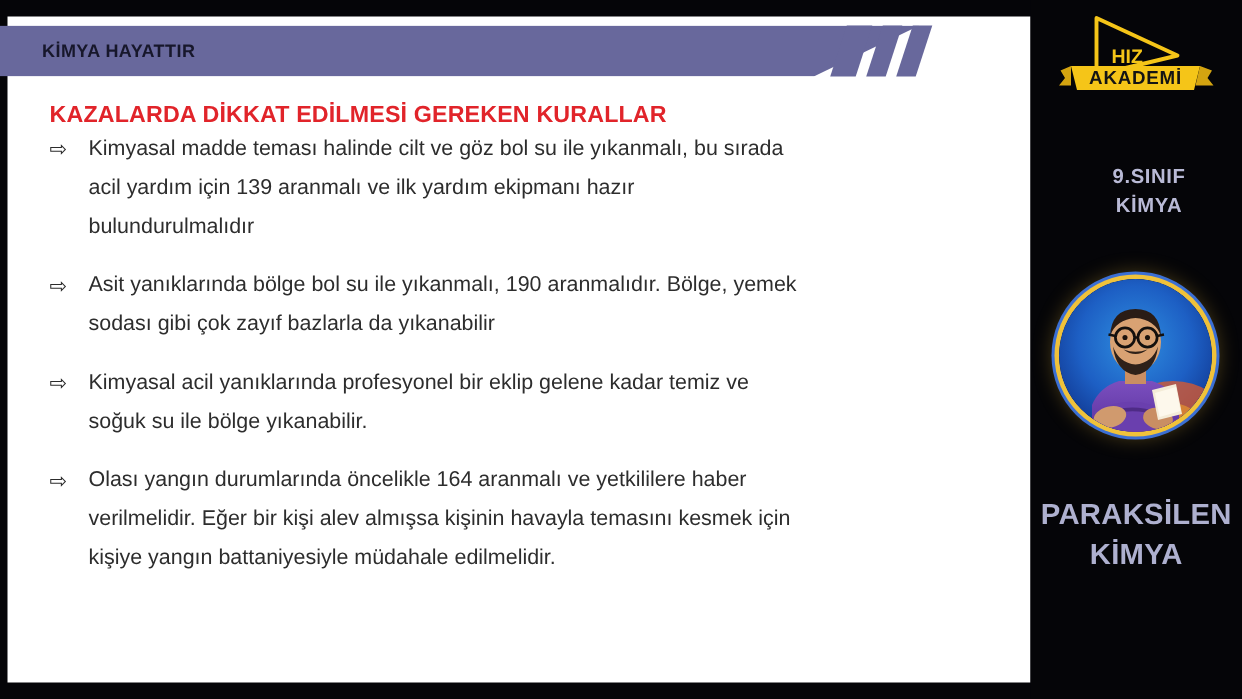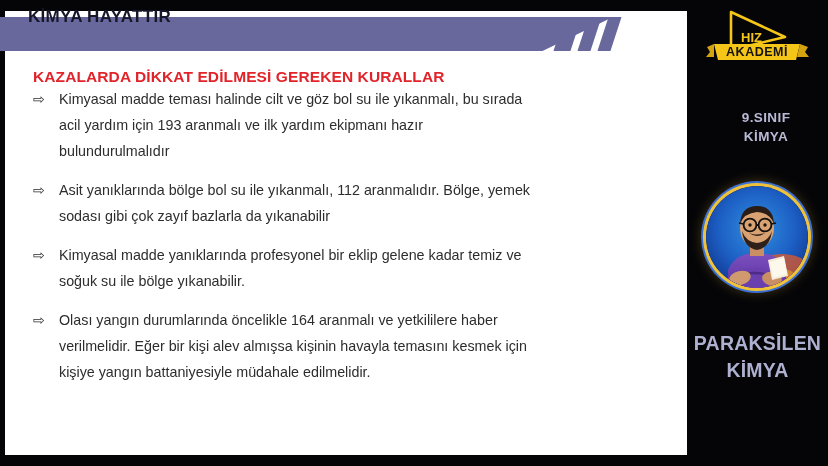--- a/index.html
+++ b/index.html
@@ -37,24 +37,24 @@
     top: 17px;
     width: 613px;
     height: 34px;
     background: #68689c;
     clip-path: polygon(0 0, 100% 0, 88.5% 100%, 0 100%);
     z-index: 3;
   }
   #header-title {
     position: absolute;
     left: 28px;
-    top: 0;
+    top: 17px;
     height: 34px;
     line-height: 34px;
-    font-size: 17px;
+    font-size: 12px;
     font-weight: bold;
     letter-spacing: 0.3px;
     color: #17172b;
     z-index: 4;
     white-space: nowrap;
   }
 
   .stripe {
     position: absolute;
     top: 17px;
@@ -180,31 +180,31 @@
 
   <div class="stripe" id="stripe-1"></div>
   <div class="stripe" id="stripe-2"></div>
   <div class="stripe" id="stripe-3"></div>
 
   <div id="content">
     <div id="section-heading">KAZALARDA DİKKAT EDİLMESİ GEREKEN KURALLAR</div>
 
     <div class="bullet">
       <span class="bullet-marker">⇨</span>
-      <span class="bullet-text">Kimyasal madde teması halinde cilt ve göz bol su ile yıkanmalı, bu sırada acil yardım için 193 aranmalı ve ilk yardım ekipmanı hazır bulundurulmalıdır</span>
-    </div>
-
-    <div class="bullet">
-      <span class="bullet-marker">⇨</span>
-      <span class="bullet-text">Asit yanıklarında bölge bol su ile yıkanmalı, 112 aranmalıdır. Bölge, yemek sodası gibi çok zayıf bazlarla da yıkanabilir</span>
-    </div>
-
-    <div class="bullet">
-      <span class="bullet-marker">⇨</span>
-      <span class="bullet-text">Kimyasal madde yanıklarında profesyonel bir eklip gelene kadar temiz ve soğuk su ile bölge yıkanabilir.</span>
+      <span class="bullet-text">Kimyasal madde teması halinde cilt ve göz bol su ile yıkanmalı, bu sırada acil yardım için 139 aranmalı ve ilk yardım ekipmanı hazır bulundurulmalıdır</span>
+    </div>
+
+    <div class="bullet">
+      <span class="bullet-marker">⇨</span>
+      <span class="bullet-text">Asit yanıklarında bölge bol su ile yıkanmalı, 190 aranmalıdır. Bölge, yemek sodası gibi çok zayıf bazlarla da yıkanabilir</span>
+    </div>
+
+    <div class="bullet">
+      <span class="bullet-marker">⇨</span>
+      <span class="bullet-text">Kimyasal acil yanıklarında profesyonel bir eklip gelene kadar temiz ve soğuk su ile bölge yıkanabilir.</span>
     </div>
 
     <div class="bullet">
       <span class="bullet-marker">⇨</span>
       <span class="bullet-text">Olası yangın durumlarında öncelikle 164 aranmalı ve yetkililere haber verilmelidir. Eğer bir kişi alev almışsa kişinin havayla temasını kesmek için kişiye yangın battaniyesiyle müdahale edilmelidir.</span>
     </div>
   </div>
 
   <div id="rail">
 

